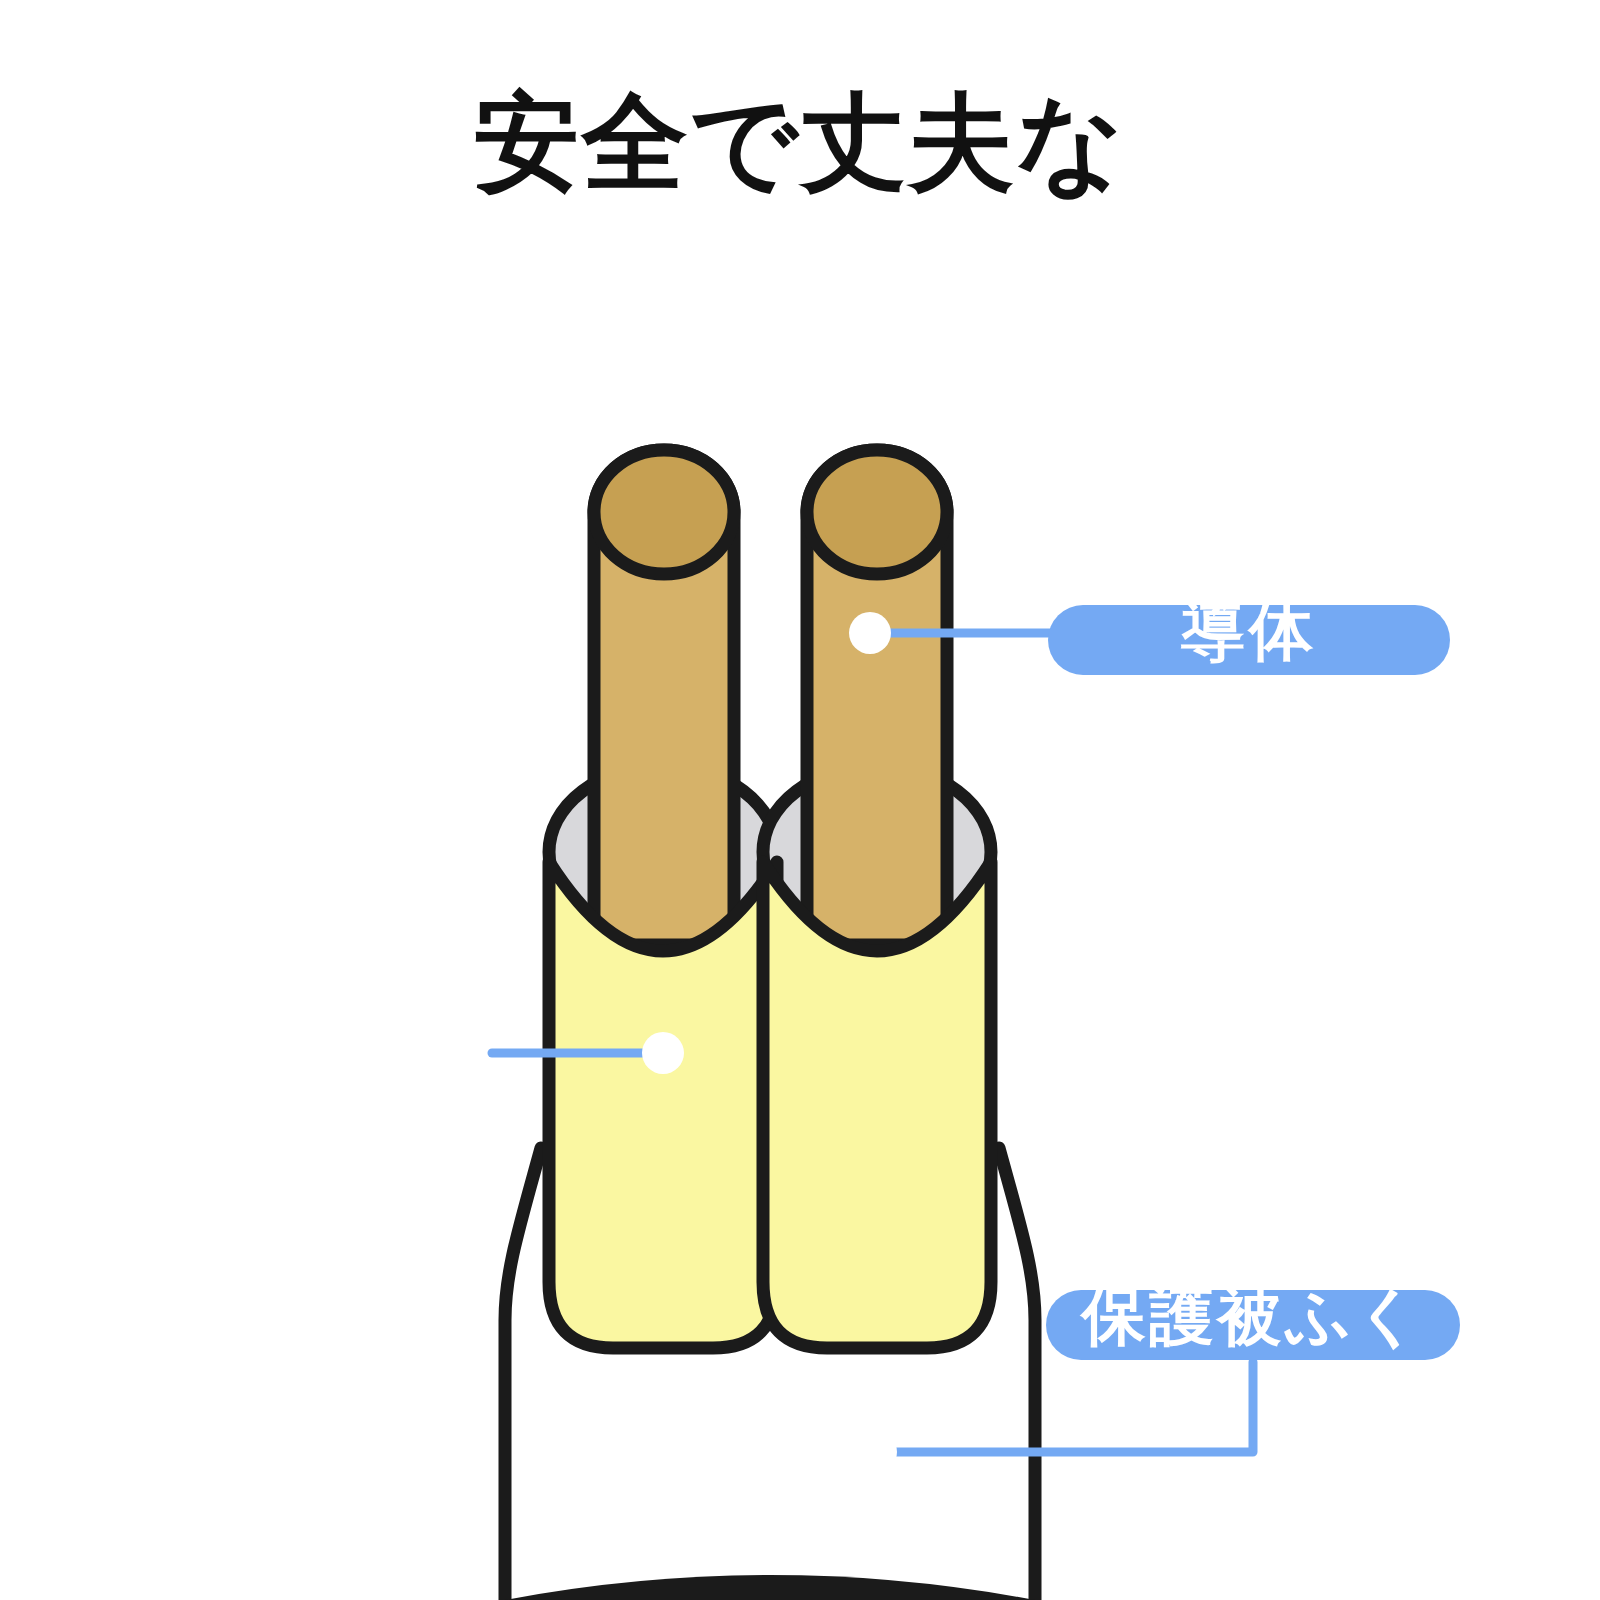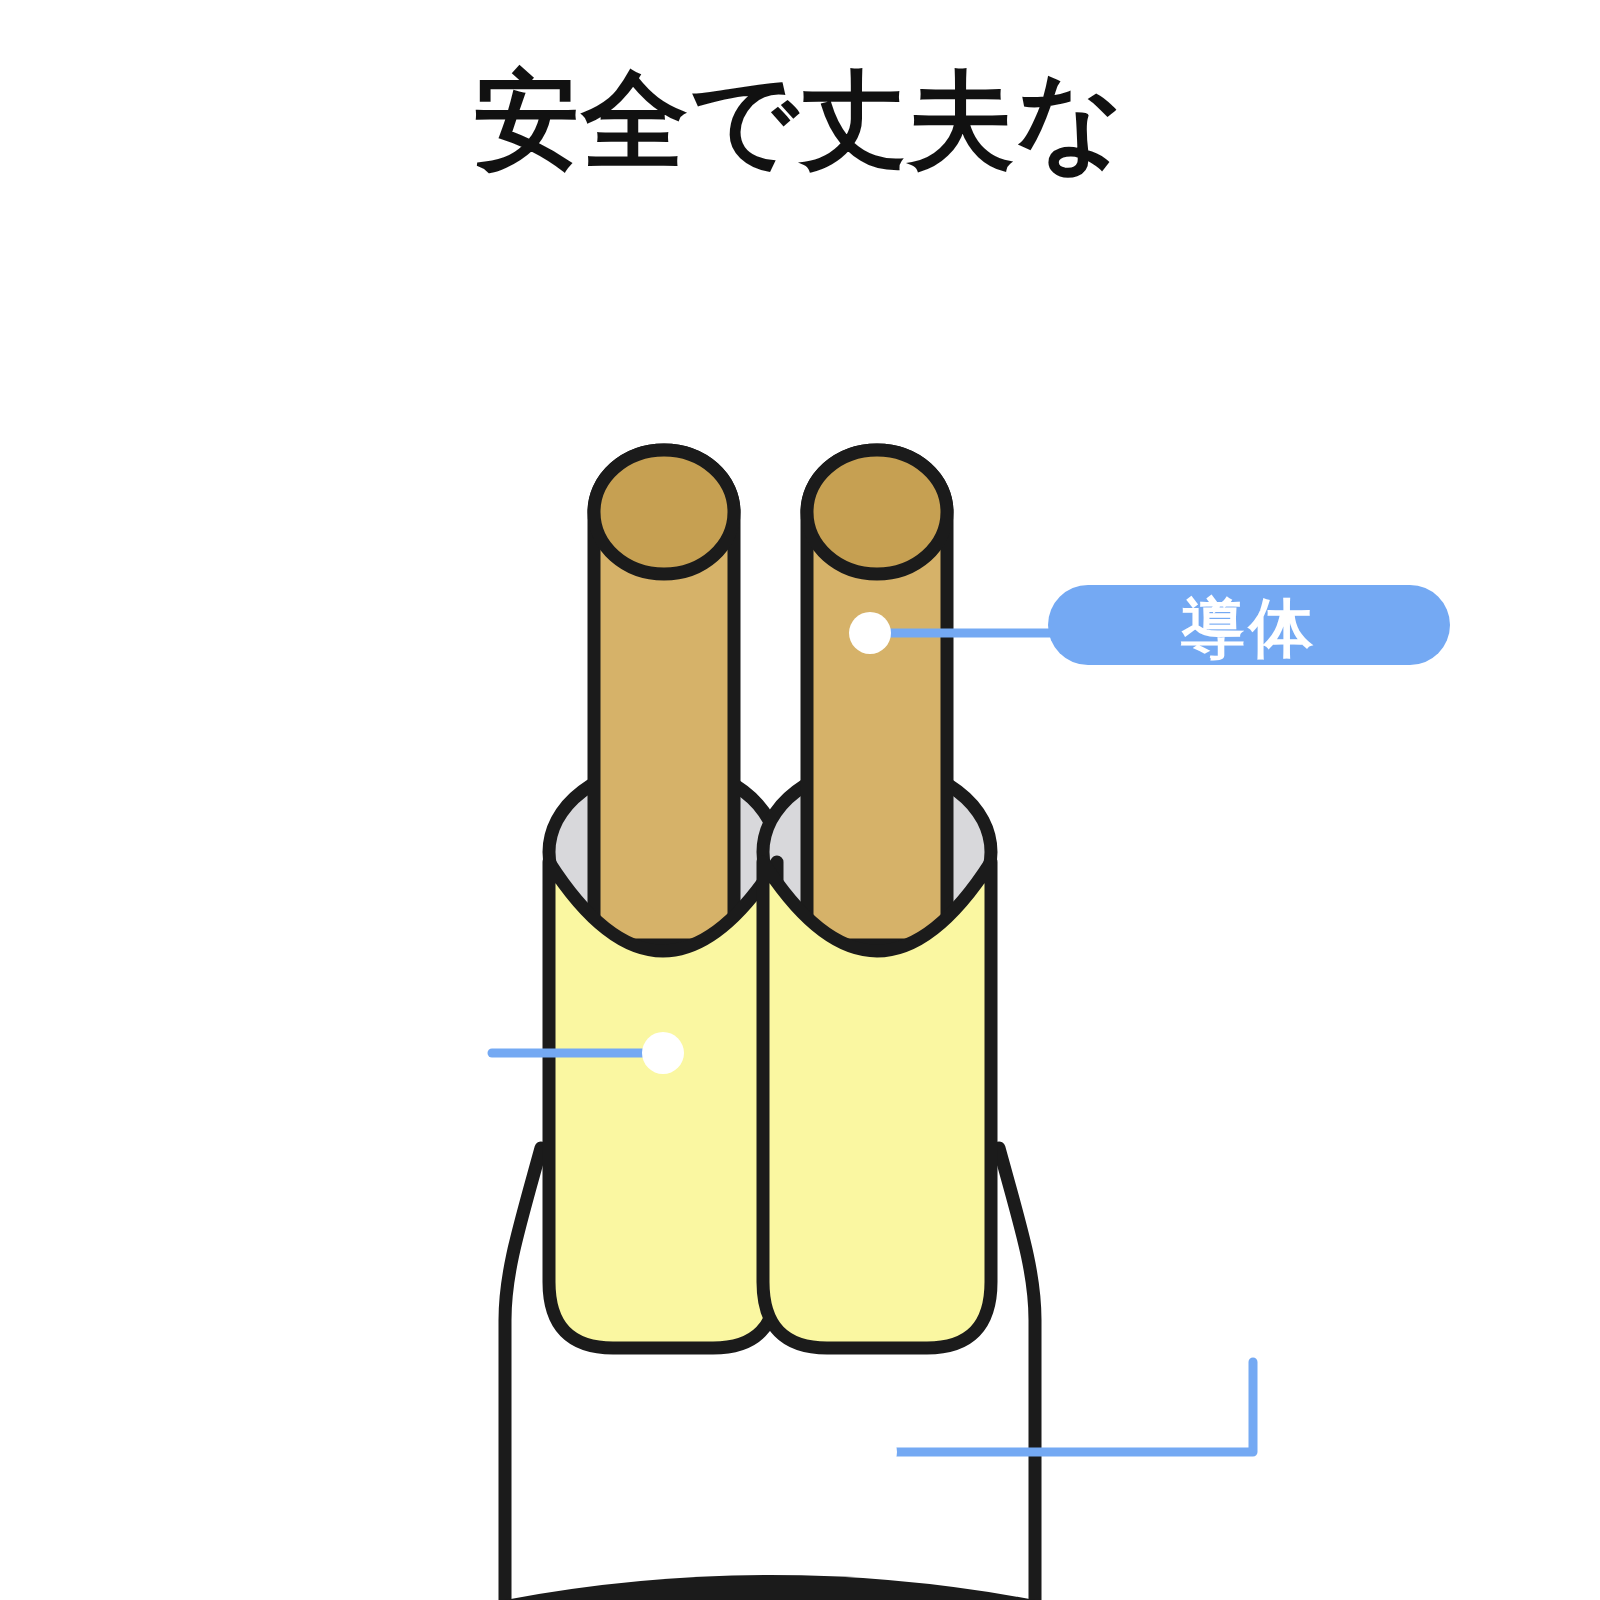--- a/index.html
+++ b/index.html
@@ -17,32 +17,32 @@
   html,body{margin:0;padding:0;}
   body{
     width:1600px;height:1600px;position:relative;overflow:hidden;
     background:var(--background);
     font-family:"Liberation Sans","DejaVu Sans",sans-serif;
   }
   .stage{position:absolute;inset:0;}
   svg.illustration{position:absolute;left:0;top:0;}
 
   .title{
-    position:absolute;left:0;top:52px;width:1600px;
+    position:absolute;left:0;top:74px;width:1600px;
     text-align:center;color:var(--title-text);
     font-weight:900;font-size:106px;line-height:1.3;
     letter-spacing:2px;
   }
 
   .pill{
-    position:absolute;height:80px;border-radius:48px;
+    position:absolute;height:70px;border-radius:48px;
     background:var(--blue);color:var(--label-text);
-    display:flex;align-items:flex-start;justify-content:center;
+    display:flex;align-items:flex-end;justify-content:center;
     font-weight:800;font-size:64px;letter-spacing:4px;
-    box-sizing:border-box;padding:0 20px;
+    box-sizing:border-box;padding:0 20px;margin-top:20px;
   }
   .pill-conductor{left:1048px;top:585px;width:402px;}
   .pill-insulation{left:94px;top:1005px;width:402px;}
   .pill-protective{left:1046px;top:1270px;width:414px;}
 
   .fill-sheath{fill:var(--sheath);stroke:none;}
   .stroke-outline{fill:none;stroke:var(--outline);stroke-width:13;stroke-linecap:round;stroke-linejoin:round;}
   .fill-outline{fill:var(--outline);stroke:none;}
   .collar{fill:var(--collar);stroke:var(--outline);stroke-width:13;}
   .conductor-body{fill:var(--conductor);stroke:var(--outline);stroke-width:13;stroke-linejoin:round;}
@@ -84,14 +84,17 @@
     <circle class="dot" cx="876" cy="1452" r="21"></circle>
   </svg>
 
   <div class="title">
     <div>安全で丈夫な</div>
   </div>
 
   <div class="pill pill-conductor">
     <span>導体</span>
   </div>
+  <div class="pill pill-protective">
+    <span>保護被ふく</span>
+  </div>
 
 </div>
 
 </body></html>

